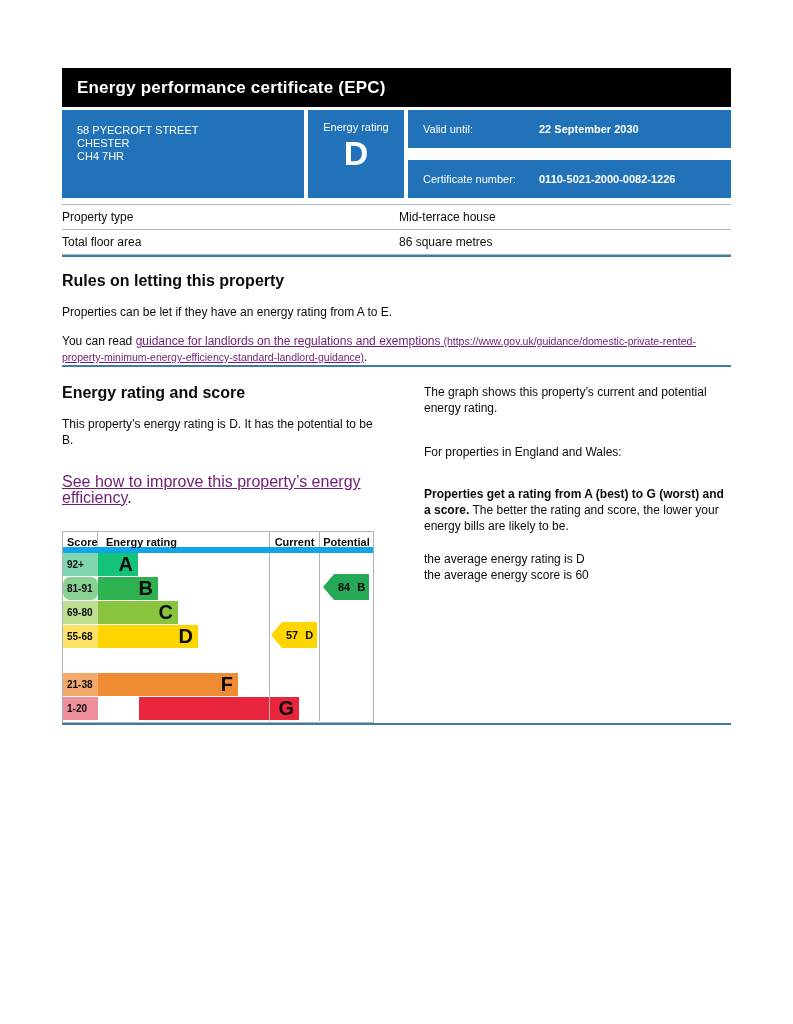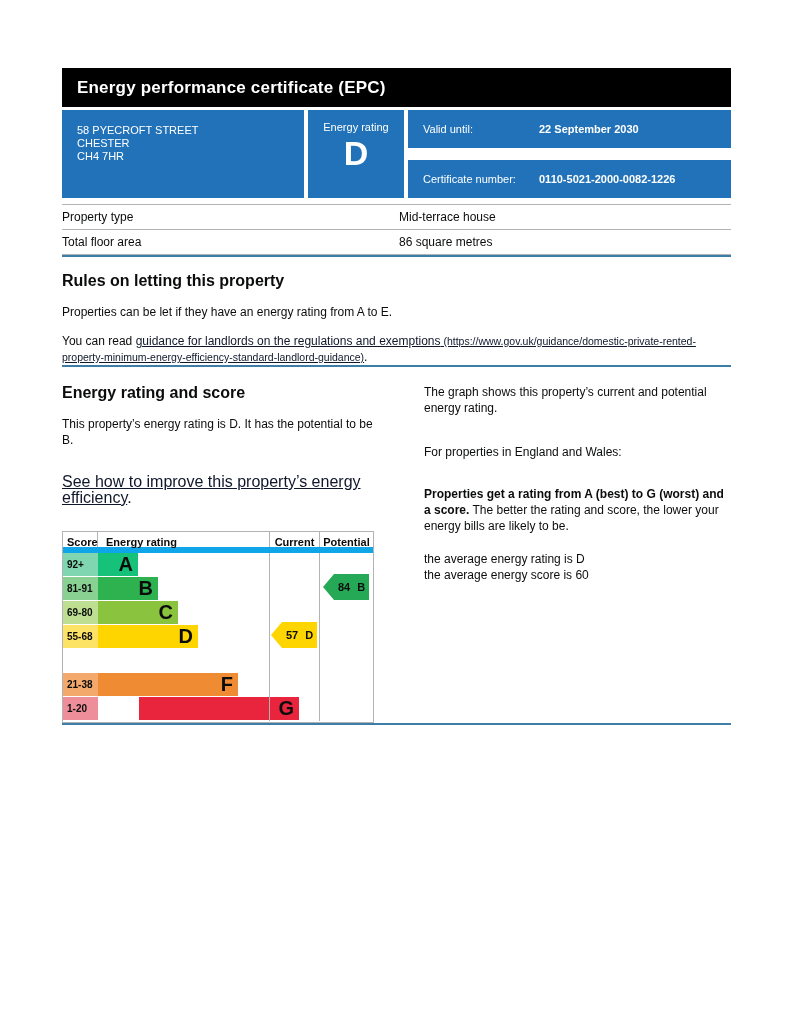--- a/index.html
+++ b/index.html
@@ -36,21 +36,21 @@
   hr.blue { border:none; border-top:2px solid #3d7ea6; margin:0; }
   .hr1 { margin-top:10px; }
   .hr2 { margin-top:24px; }
   .hr3 { margin-top:19px; }
 
   h2.h { font-size:16px; font-weight:bold; }
   .rules-h { margin-top:15px; }
   p.body { font-size:12px; line-height:16px; }
   .p-gap { margin-top:14px; }
   .p-gap2 { margin-top:13px; }
-  a.lnk { color:#0f172a; text-decoration:underline; cursor:pointer; }
+  a.lnk { color:#701a75; text-decoration:underline; cursor:pointer; }
   .lnk-url { font-size:10.5px; }
 
   
   .twocol { display:flex; margin-top:17px; }
   .leftcol { width:330px; margin-right:32px; }
   .rightcol { width:307px; }
   .rc-p2 { margin-top:26px; }
   .rc-p3 { margin-top:28px; }
   .rc-p4 { margin-top:17px; }
   .improve { display:block; margin-top:26px; font-size:16px; line-height:16px; width:300px; }
@@ -147,21 +147,21 @@
             </div>
             <div class="band-row" style="top: 72px;">
               <div class="score-cell" style="background: rgb(252, 226, 101);">55-68</div>
               <div class="band" style="background: rgb(255, 213, 0); width: 100px;">D</div>
             </div>
             <div class="band-row" style="top: 48px;">
               <div class="score-cell" style="background: rgb(190, 223, 146);">69-80</div>
               <div class="band" style="background: rgb(138, 196, 63); width: 80px;">C</div>
             </div>
             <div class="band-row" style="top: 24px;">
-              <div class="score-cell" style="background: rgb(136, 209, 147);">81-91</div>
+              <div class="score-cell" style="background: rgb(136, 209, 147); border-radius: 7px;">81-91</div>
               <div class="band" style="background: rgb(46, 178, 79); width: 60px;">B</div>
             </div>
             <div class="band-row" style="top: 0px;">
               <div class="score-cell" style="background: rgb(127, 214, 176);">92+</div>
               <div class="band" style="background: rgb(22, 193, 122); width: 40px;">A</div>
             </div>
           <div class="vline cur"></div>
           <div class="vline pot"></div>
         <div class="arrow" style="top: 69px; left: 208px; width: 46px; background: rgb(255, 213, 0);">
               <span>57</span>

